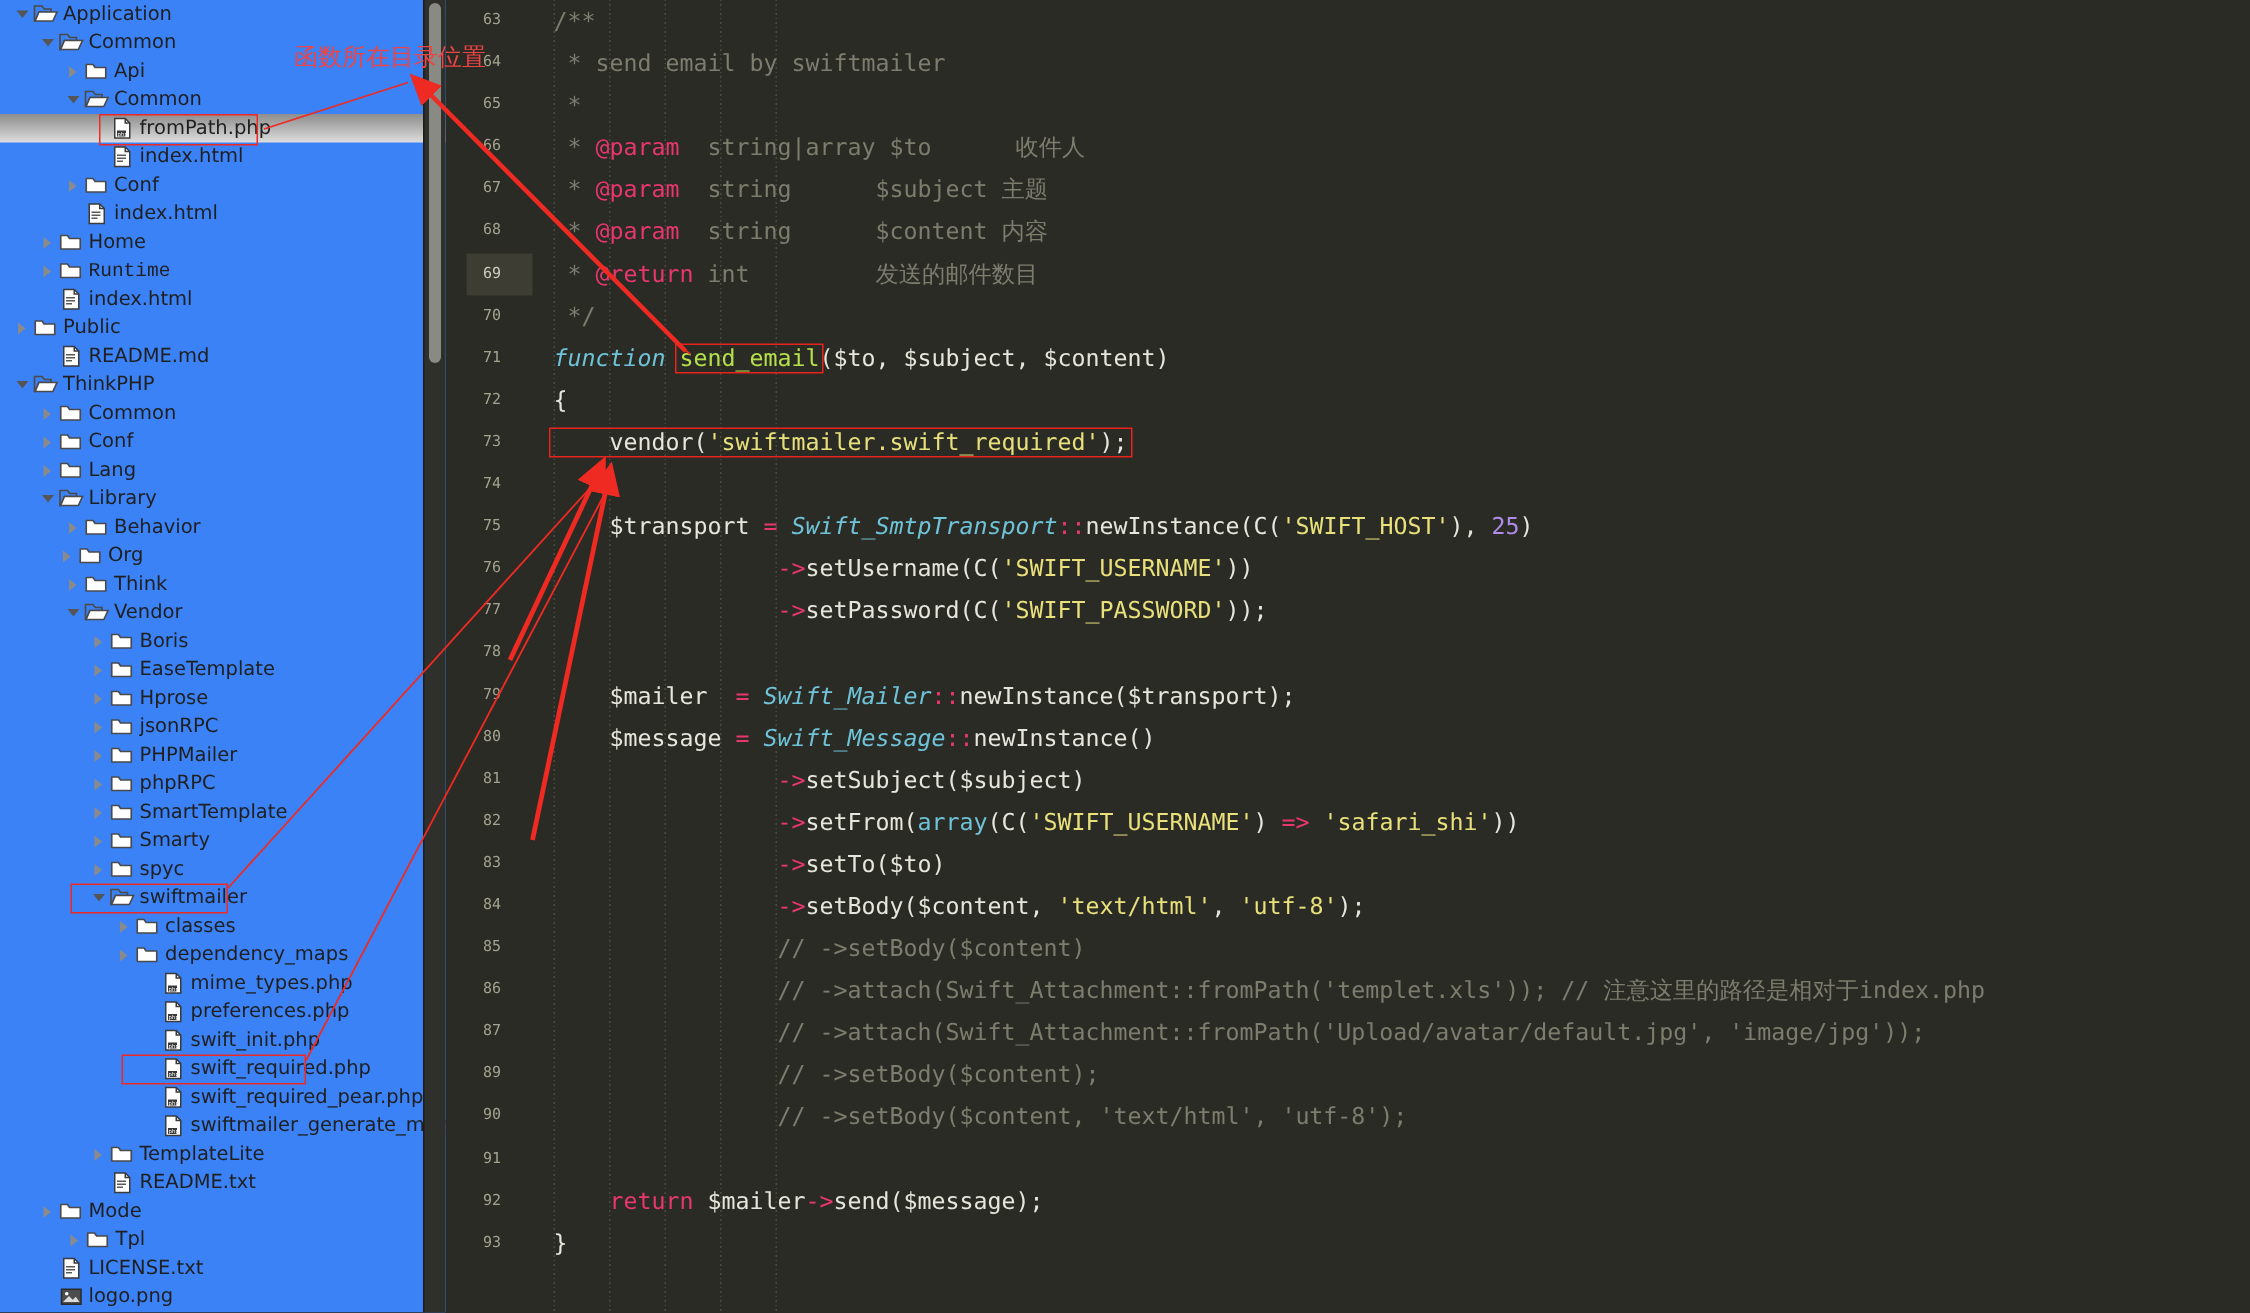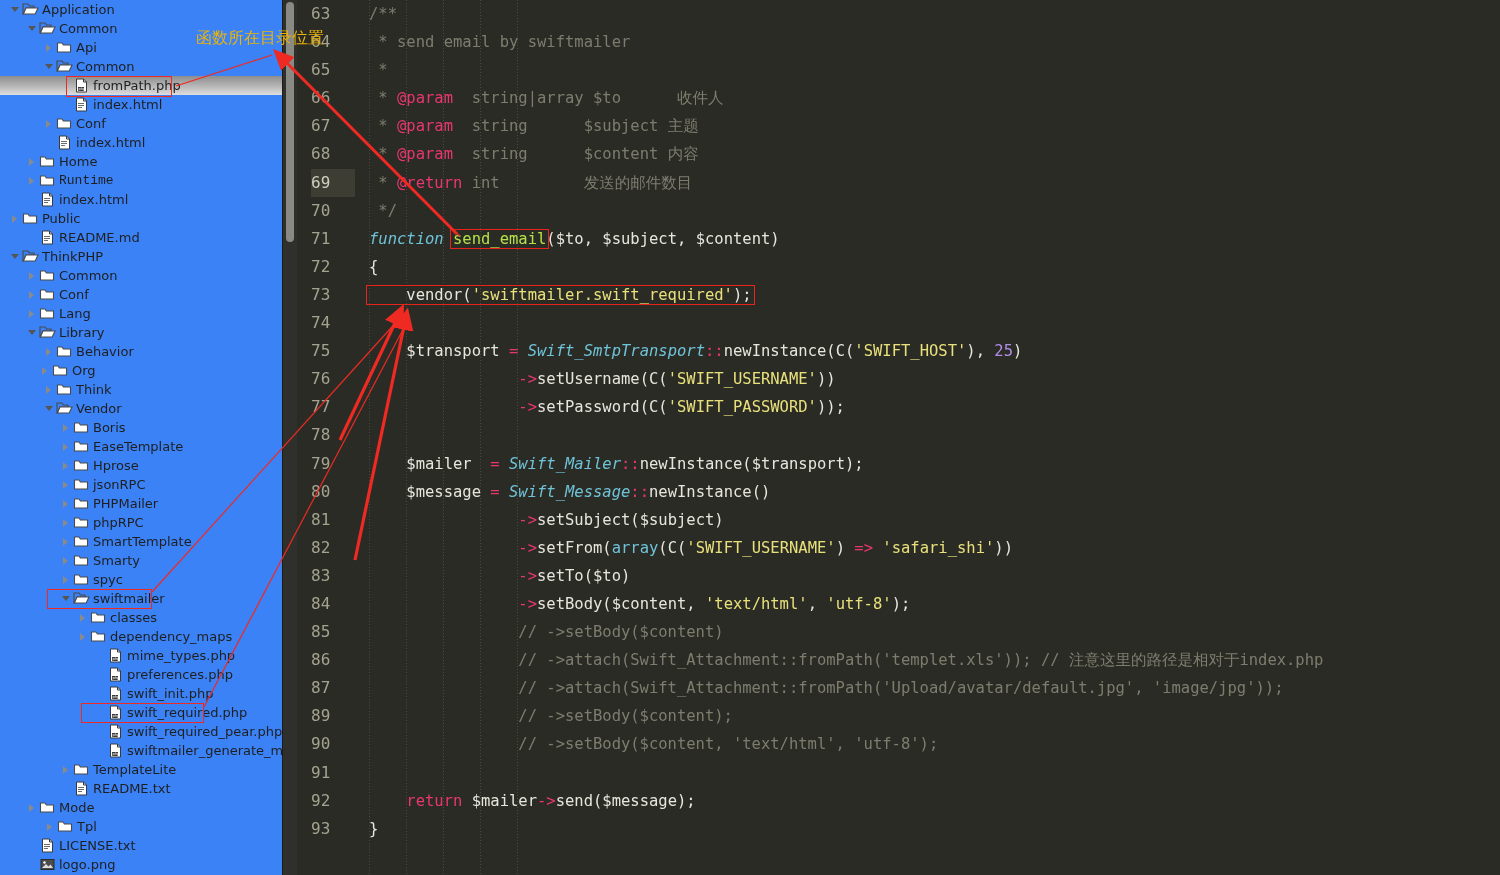--- a/index.html
+++ b/index.html
@@ -97,25 +97,25 @@
   .eline {
     position: relative;
     height: 28.1px;
     line-height: 28.1px;
     white-space: pre;
     display: flex;
   }
   .gutter {
     width: 44px;
     flex: 0 0 44px;
-    text-align: left;
+    text-align: center;
     padding-right: 10px;
     color: #a3a38f;
     box-sizing: border-box;
-    font-size: 16px;
+    font-size: 10px;
   }
   .eline.cur .gutter { background: #3d3d33; color: #cfcfc0; }
   .code { padding-left: 14px; flex: 1 1 auto; }
 
   
   #indent-guides { position: absolute; left: 0; top: 0; width: 1189px; height: 875px; pointer-events: none; }
   .iguide {
     position: absolute;
     top: 0; width: 1px; height: 875px;
     background: repeating-linear-gradient(to bottom, #4a4a40 0 1px, transparent 1px 3px);
@@ -145,21 +145,21 @@
 
   
   #overlay {
     position: absolute;
     left: 0; top: 0;
     width: 1500px; height: 875px;
     pointer-events: none;
   }
   .anno-text {
     position: absolute;
-    color: #eab308;
+    color: #ef4444;
     font-family: "DejaVu Sans", sans-serif;
     font-size: 16px;
     white-space: nowrap;
   }
   .redbox {
     position: absolute;
     border: 1.5px solid #ee2a22;
     box-sizing: border-box;
   }
 </style>

